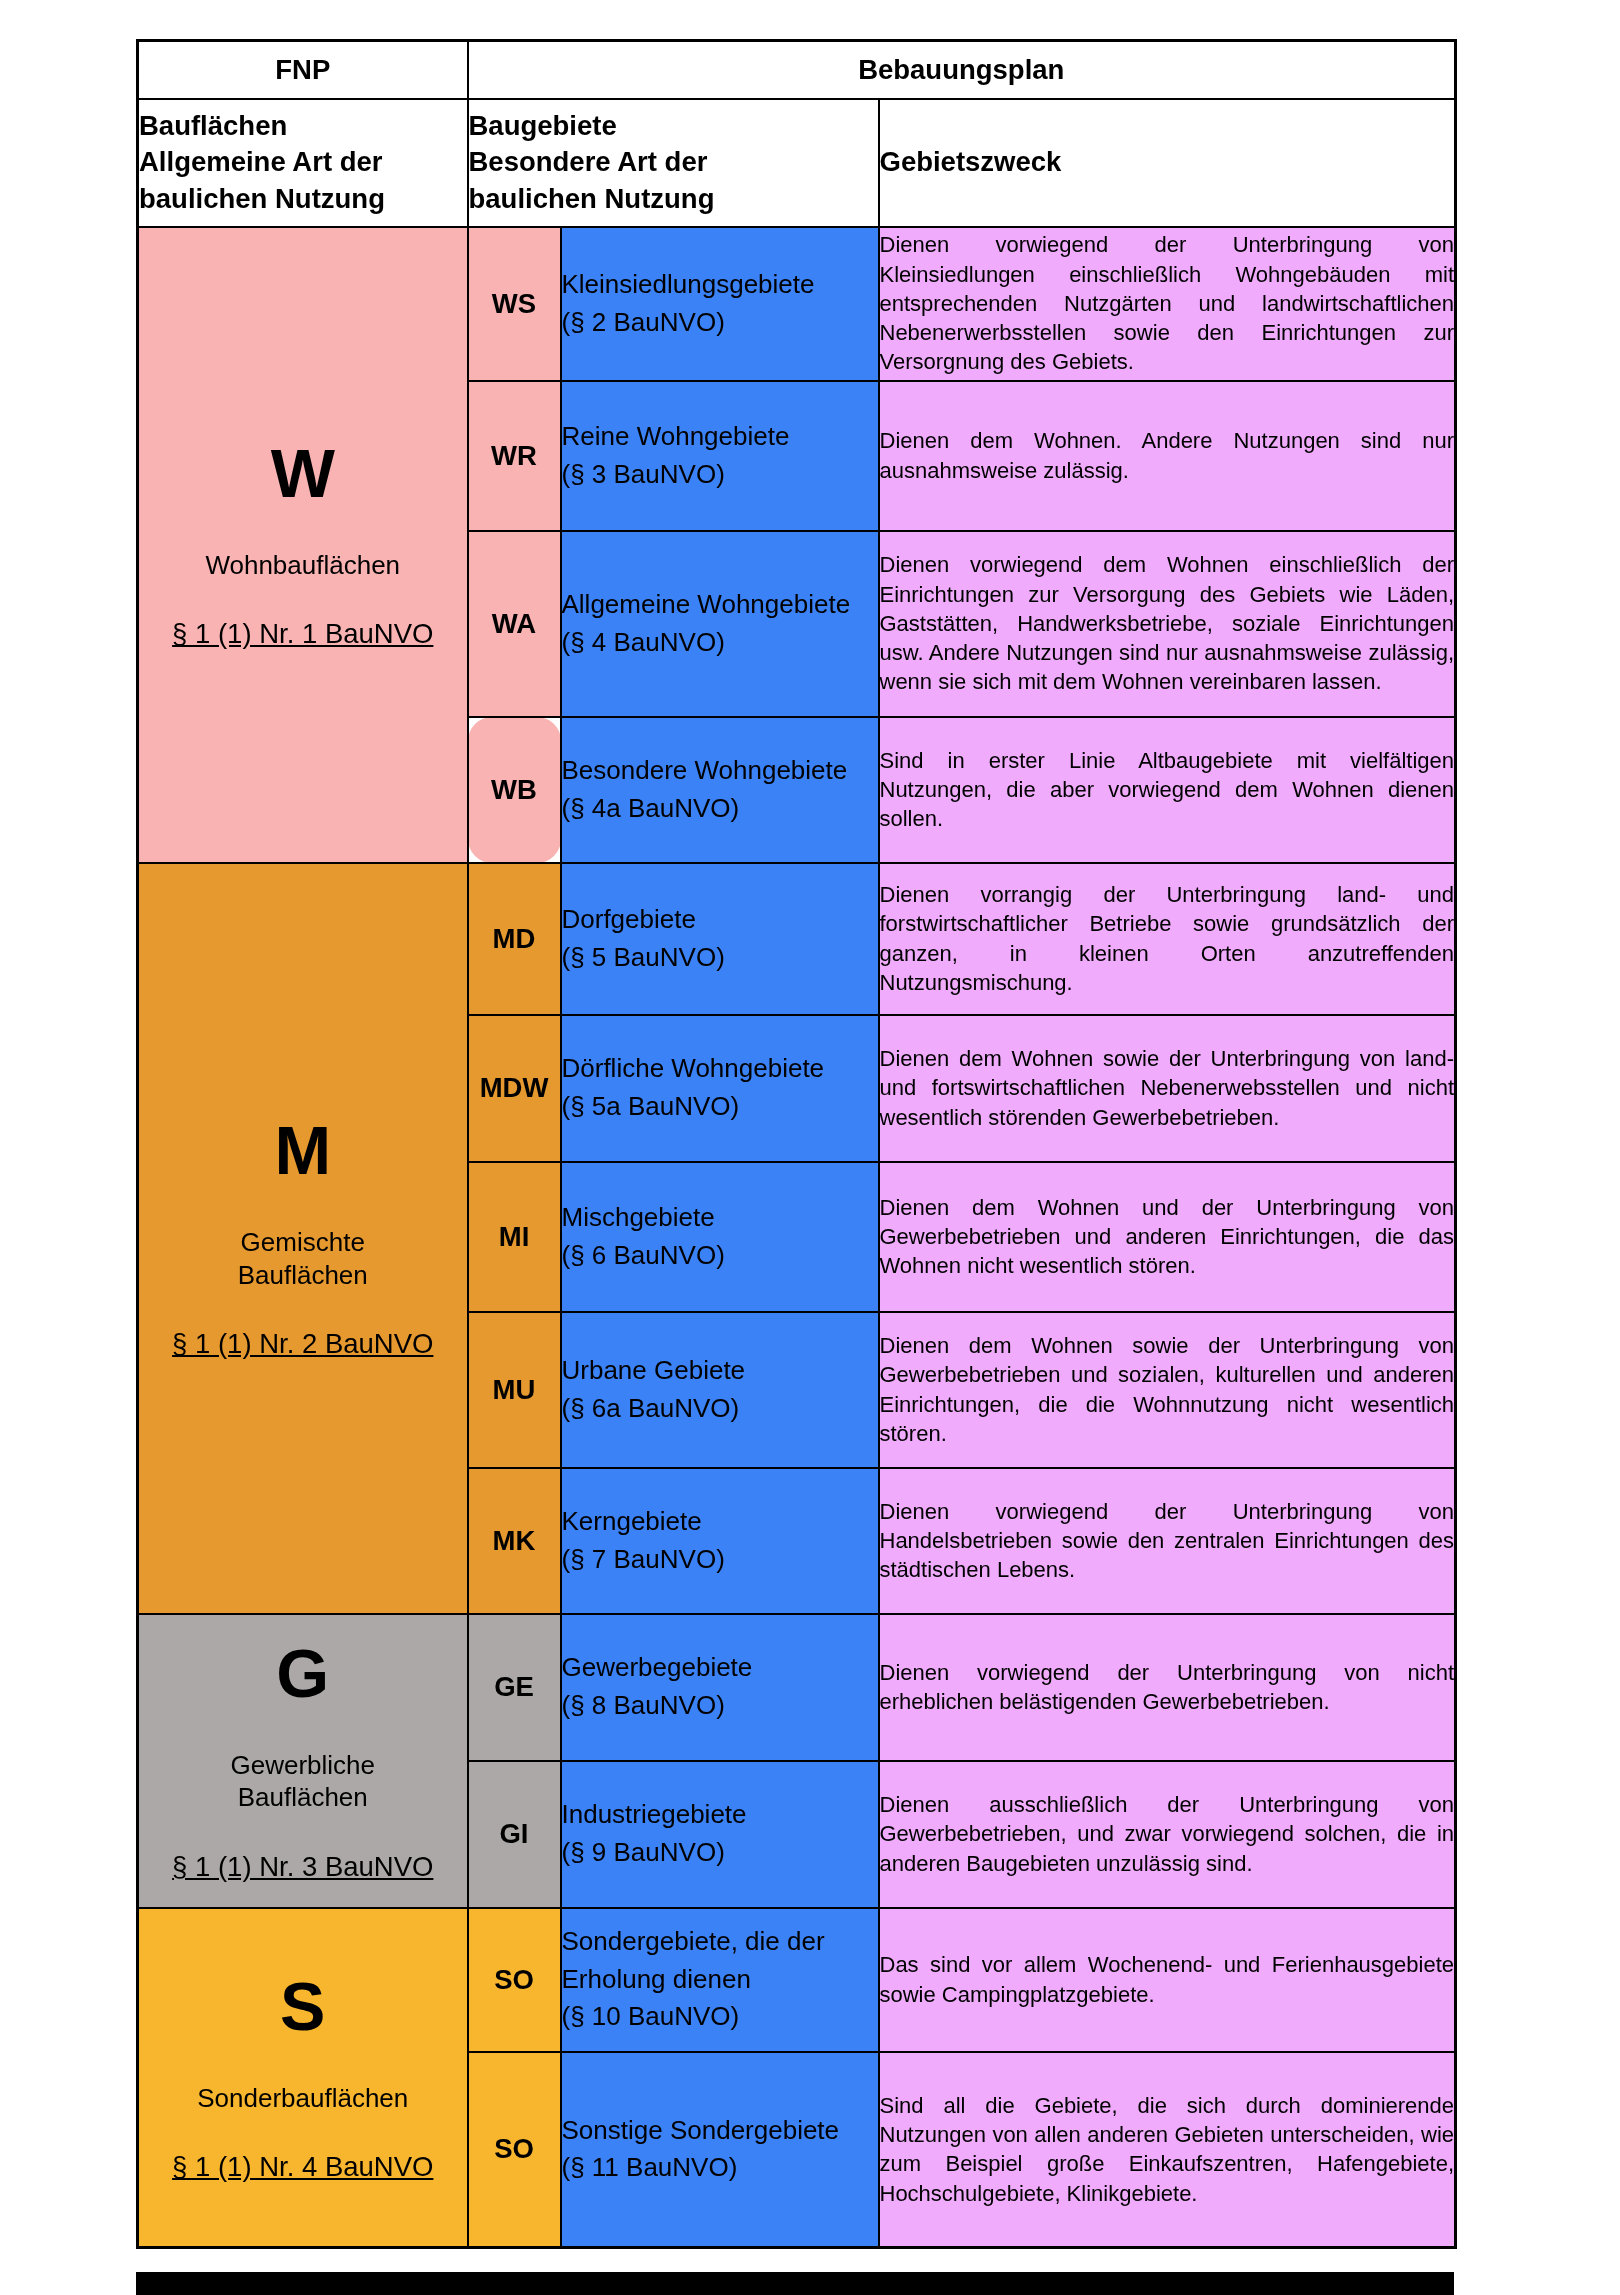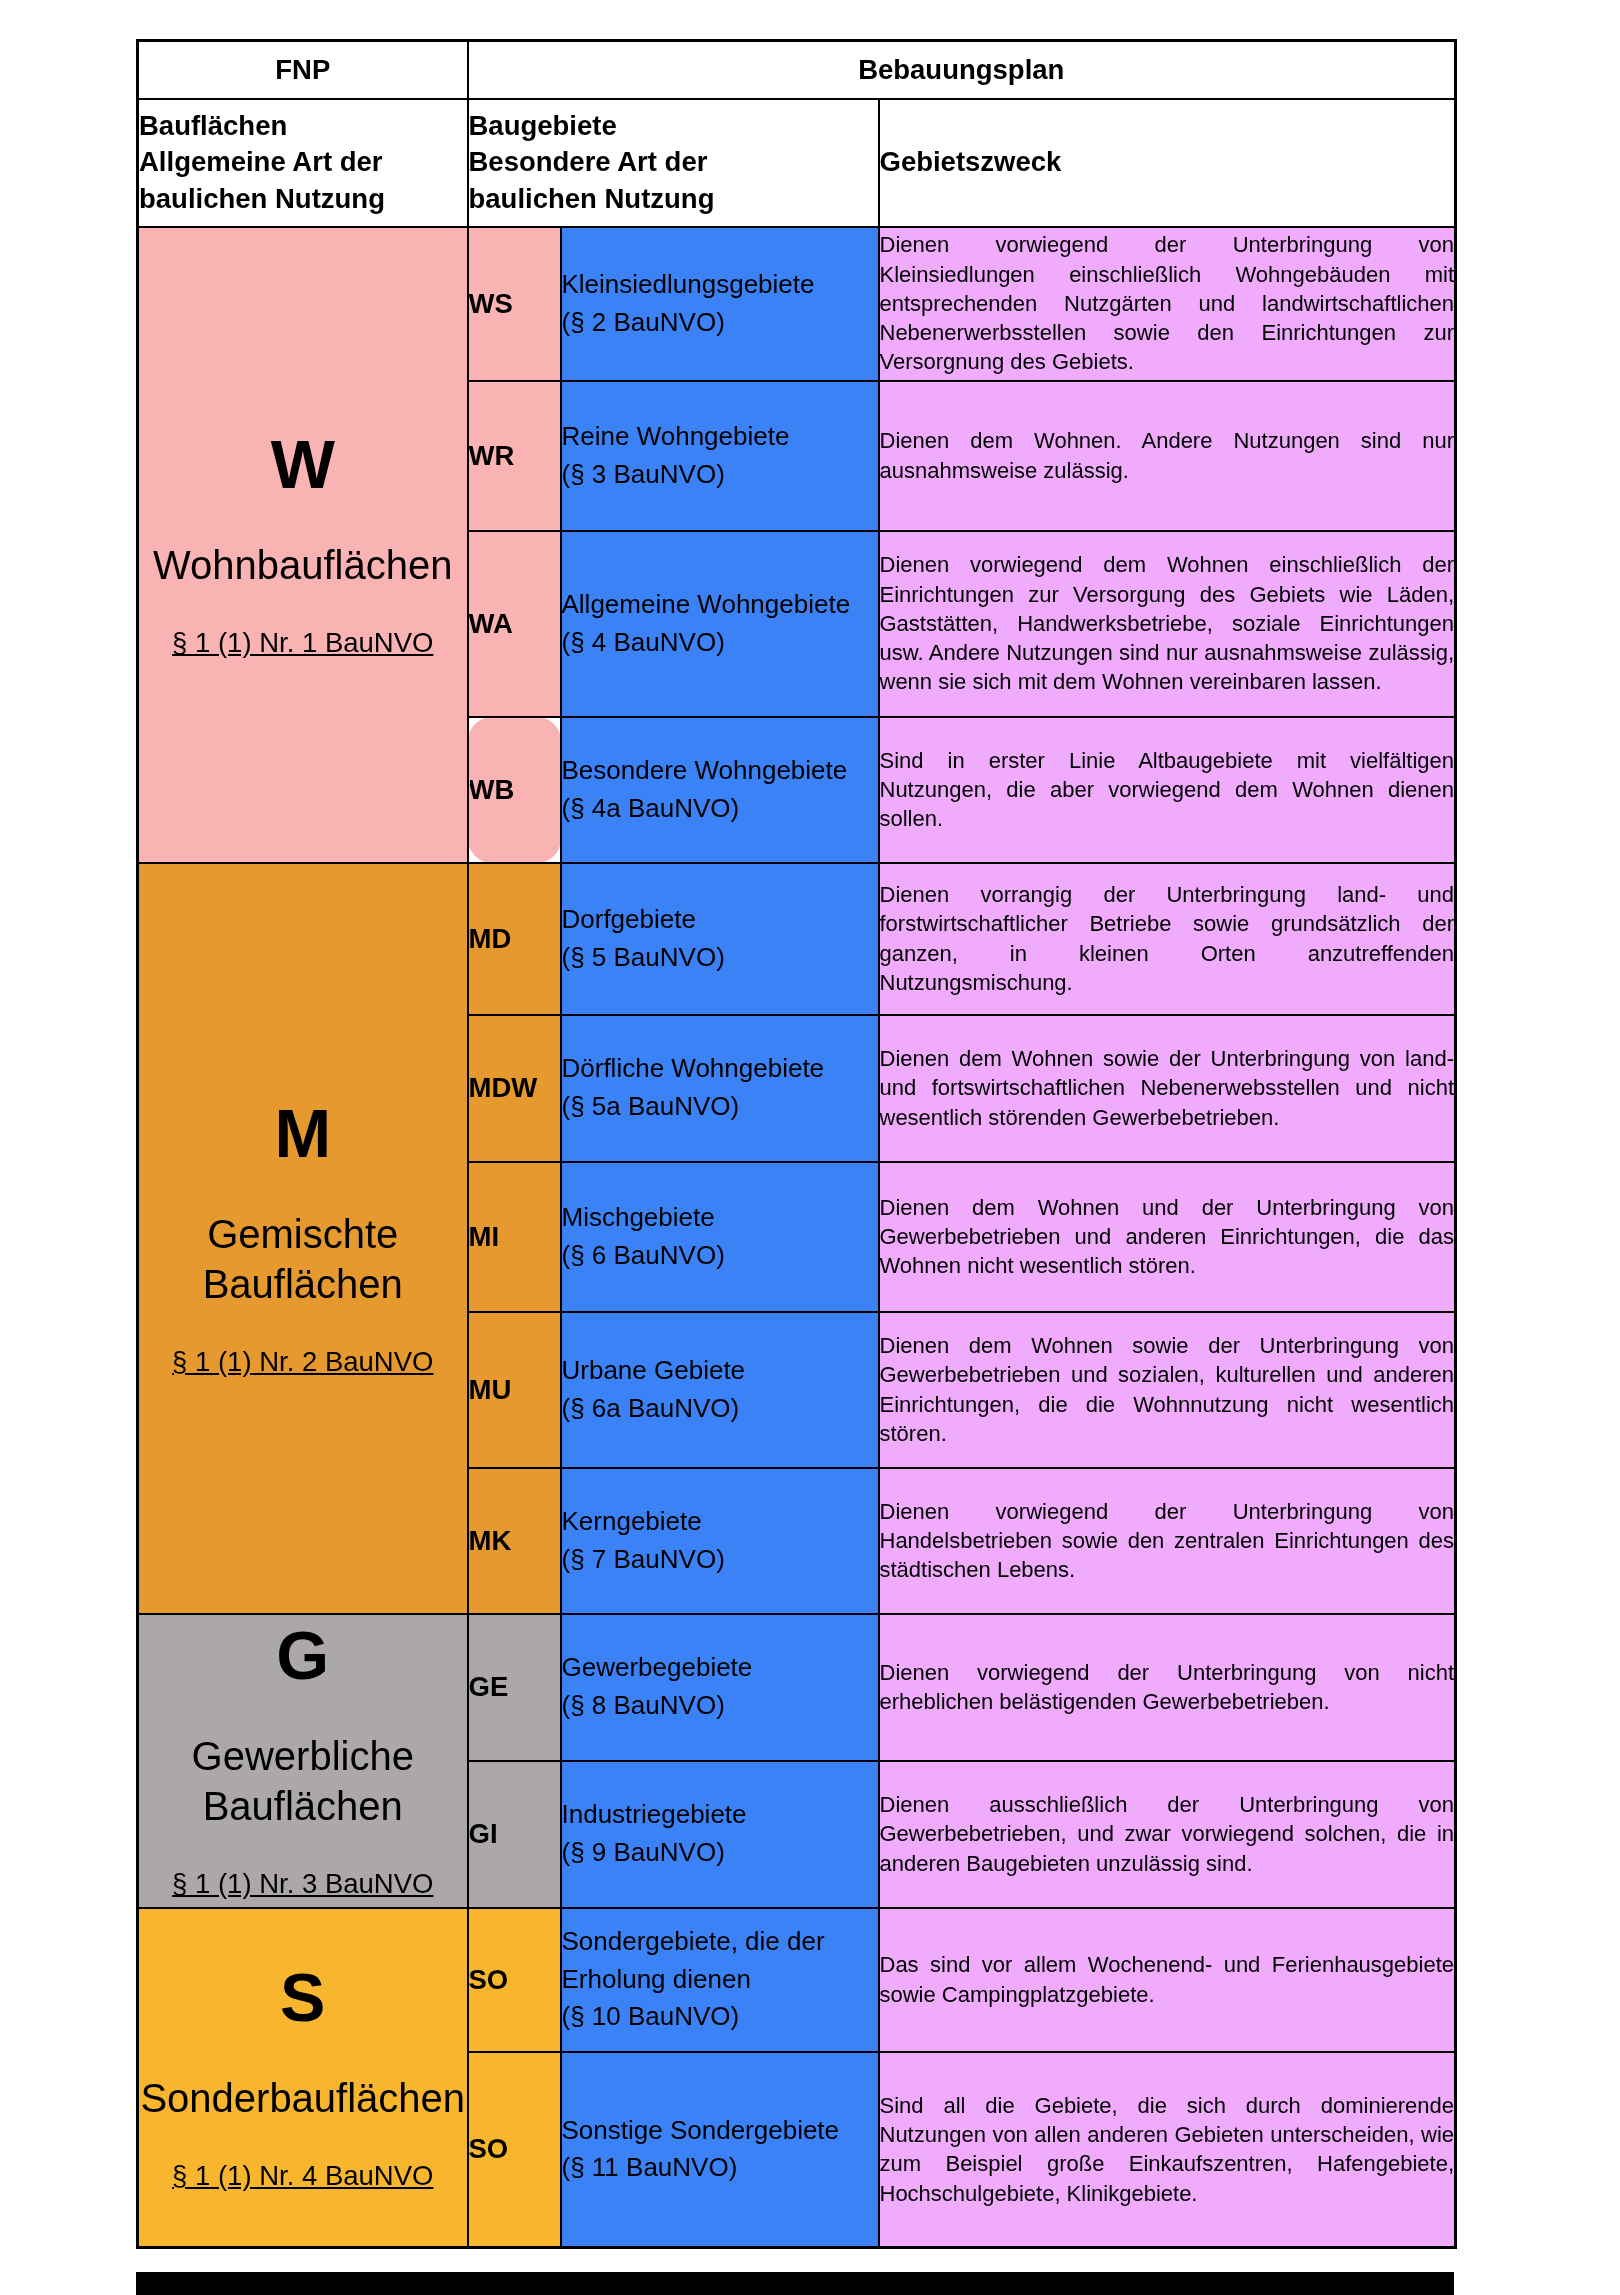--- a/index.html
+++ b/index.html
@@ -17,24 +17,24 @@
   .pre { white-space:pre-line; }
 
   .hc { text-align:center; font-weight:bold; font-size:27.5px; }
   .h2c {
     vertical-align:top; text-align:left; font-weight:bold;
     font-size:27.5px; line-height:1.33; padding:6.5px 8px 0 9.7px;
   }
 
   .sec { text-align:center; }
   .sec-letter { font-size:68px; font-weight:bold; line-height:1; margin-bottom:42px; }
-  .sec-name  { font-size:40px; line-height:1.25; margin-bottom:37px; }
+  .sec-name  { font-size:26px; line-height:1.25; margin-bottom:37px; }
   .sec-ref   { font-size:27.5px;text-decoration:underline; }
 
-  .code { font-weight:bold; font-size:27.5px;margin-left:28px; }
+  .code { text-align:center; font-weight:bold; font-size:27.5px;margin-left:28px; }
   .name { text-align:left; font-size:26px; line-height:1.45; background:#3b82f6; }
   .purp {
     vertical-align:top; text-align:justify; background:#f0abfc;
     font-size:22px; line-height:1.33; padding:4px 7.3px 0 9px;
   }
   .bottom-bar {
     position:absolute; left:136px; top:2272px; width:1318px; height:23.5px;
     background:#000;
   }
 </style>

